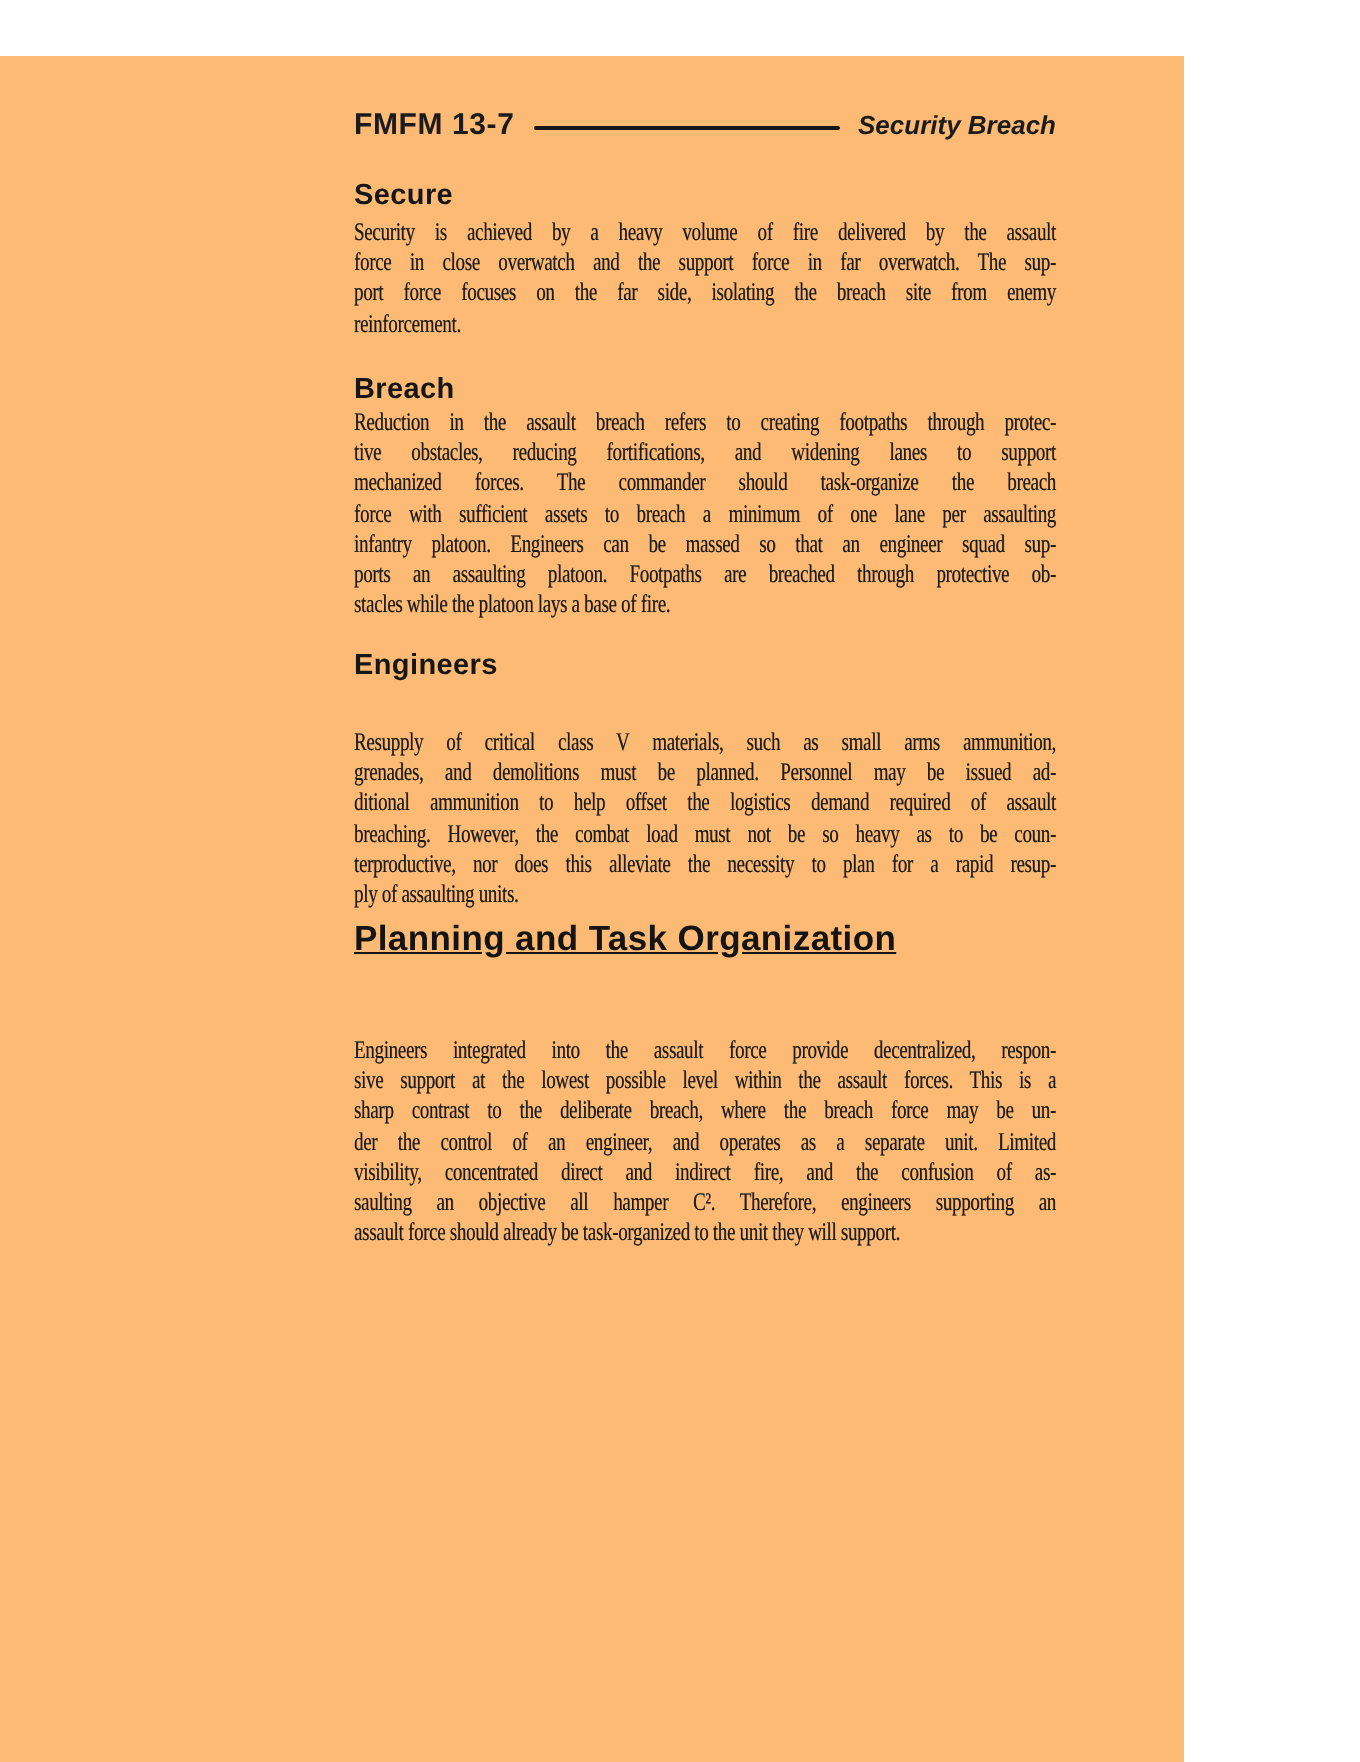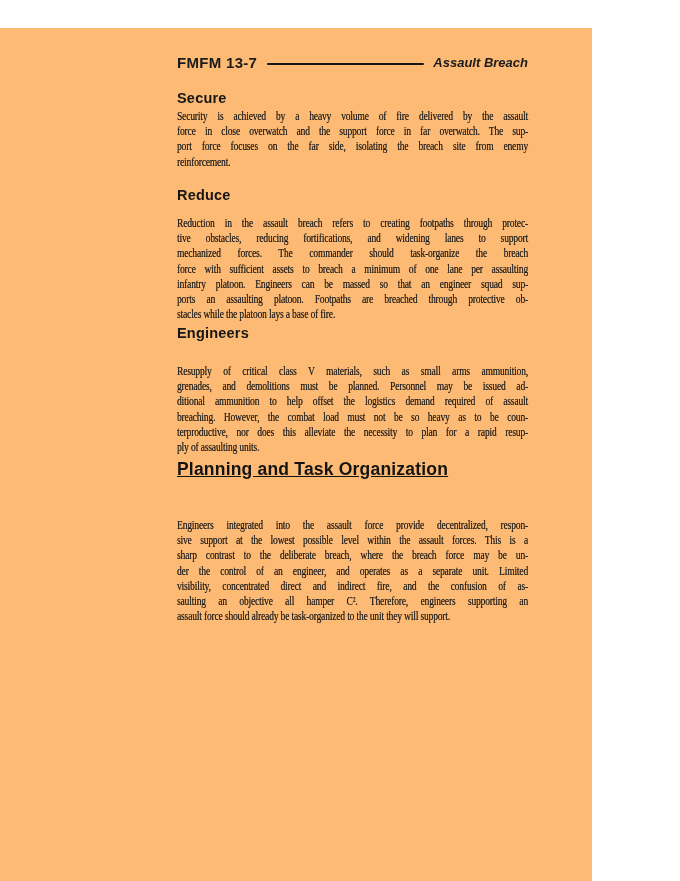--- a/index.html
+++ b/index.html
@@ -67,33 +67,33 @@
   }
 </style>
 </head>
 <body>
 
 <div class="page">
 
   <div class="col runhead">
     <span class="doc-id">FMFM 13-7</span>
     <span class="head-rule"></span>
-    <span class="doc-title">Assault Breach</span>
+    <span class="doc-title">Security Breach</span>
   </div>
 
   <div class="col" style="top:81px">
     <div class="bl">Security is achieved by a heavy volume of fire delivered by the assault</div>
     <div class="bl">force in close overwatch and the support force in far overwatch.  The sup-</div>
     <div class="bl">port force focuses on the far side, isolating the breach site from enemy</div>
     <div class="bl last">reinforcement.</div>
   </div>
   <div class="col h2" style="top:62px">Secure</div>
 
-  <div class="col h2" style="top:159px">Reduce</div>
-  <div class="col" style="top:188px">
+  <div class="col h2" style="top:159px">Breach</div>
+  <div class="col" style="top:176px">
     <div class="bl">Reduction in the assault breach refers to creating footpaths through protec-</div>
     <div class="bl">tive obstacles, reducing fortifications, and widening lanes to support</div>
     <div class="bl">mechanized forces.  The commander should task-organize the breach</div>
     <div class="bl">force with sufficient assets to breach a minimum of one lane per assaulting</div>
     <div class="bl">infantry platoon.  Engineers can be massed so that an engineer squad sup-</div>
     <div class="bl">ports an assaulting platoon.  Footpaths are breached through protective ob-</div>
     <div class="bl last">stacles while the platoon lays a base of fire.</div>
   </div>
 
   <div class="col h2" style="top:297px">Engineers</div>

